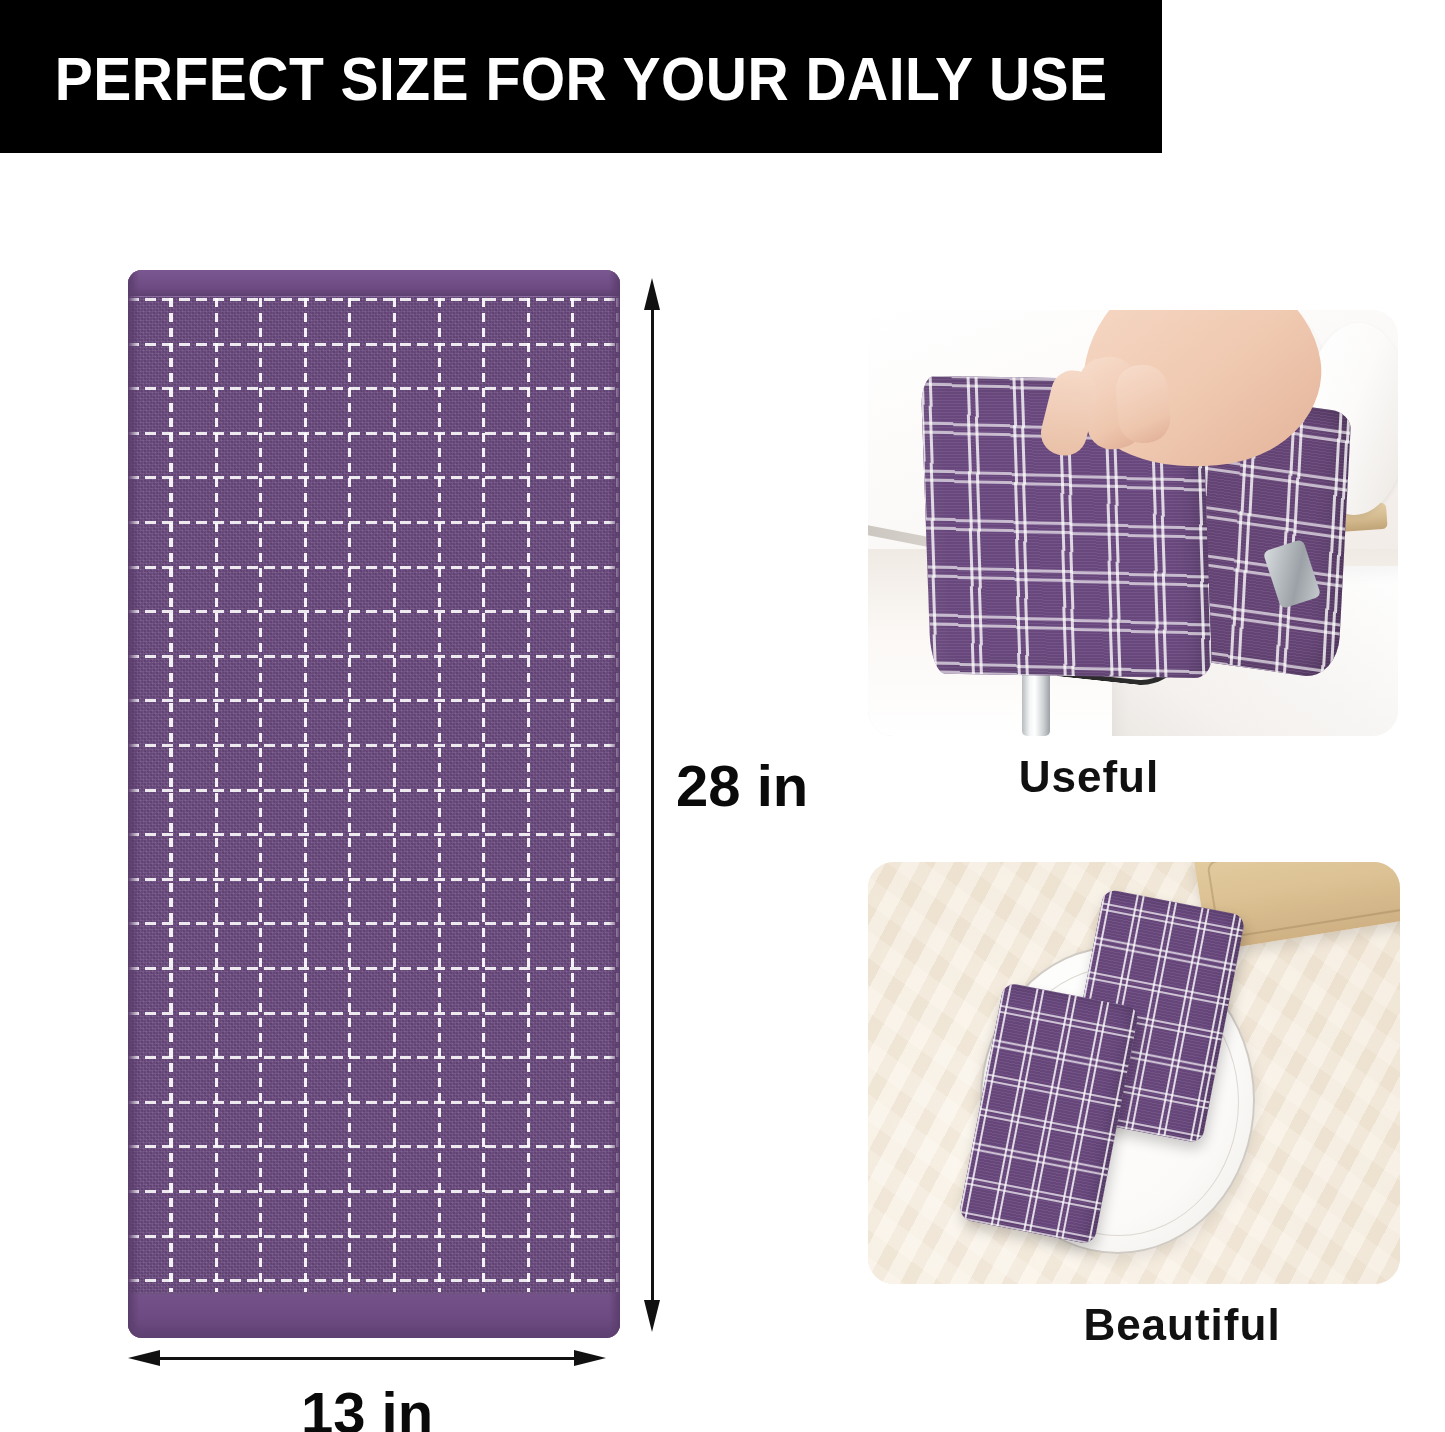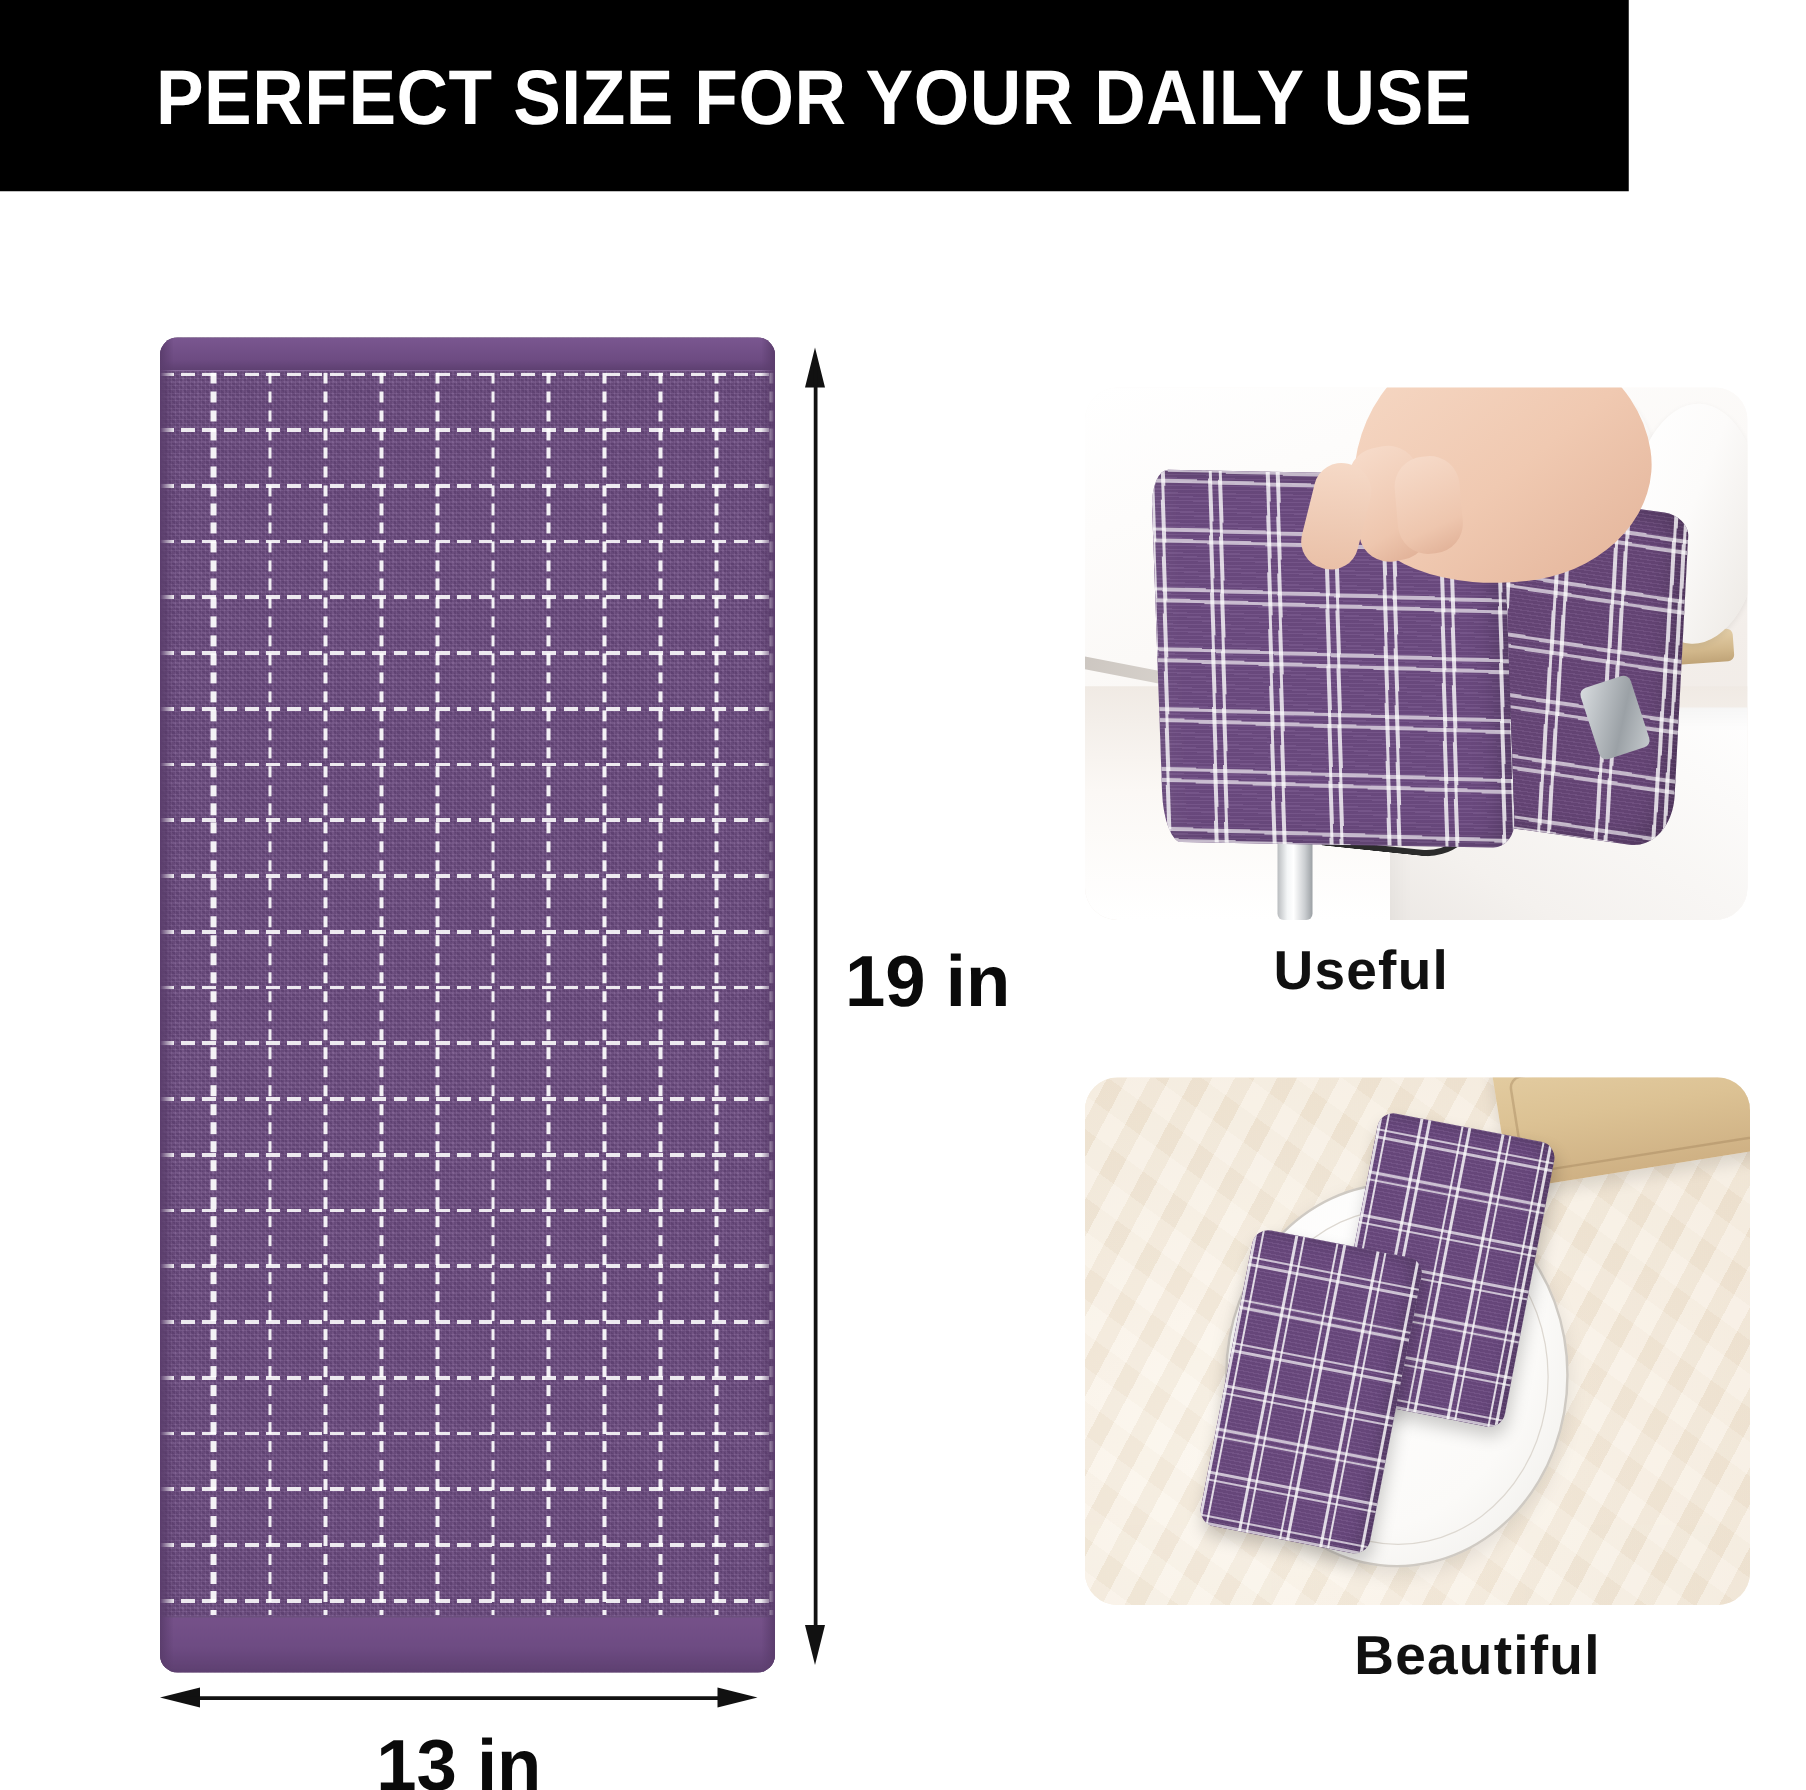--- a/index.html
+++ b/index.html
@@ -12,21 +12,21 @@
     height: 1432px;
     position: relative;
     font-family: "Liberation Sans", sans-serif;
     overflow: hidden;
   }
 
   
   #header-banner {
     position: absolute;
     left: 0; top: 0;
-    width: 1303px;
+    width: 1162px;
     height: 153px;
     background: #000000;
     display: flex;
     align-items: center;
     justify-content: center;
   }
   #header-title {
     color: #ffffff;
     font-family: "Liberation Sans Narrow", "Liberation Sans", sans-serif;
     font-size: 62px;
@@ -489,21 +489,21 @@
     <div id="towel-edge-left"></div>
     <div id="towel-edge-right"></div>
   </div>
 </div>
 
 <div id="dim-vertical">
   <div class="head-up"></div>
   <div class="shaft"></div>
   <div class="head-down"></div>
 </div>
-<div id="dim-height-label">19 in</div>
+<div id="dim-height-label">28 in</div>
 
 <div id="dim-horizontal">
   <div class="head-left"></div>
   <div class="shaft"></div>
   <div class="head-right"></div>
 </div>
 <div id="dim-width-label">13 in</div>
 
 <div id="photo-useful" class="photo-card">
   <div class="p1-bg"></div>

